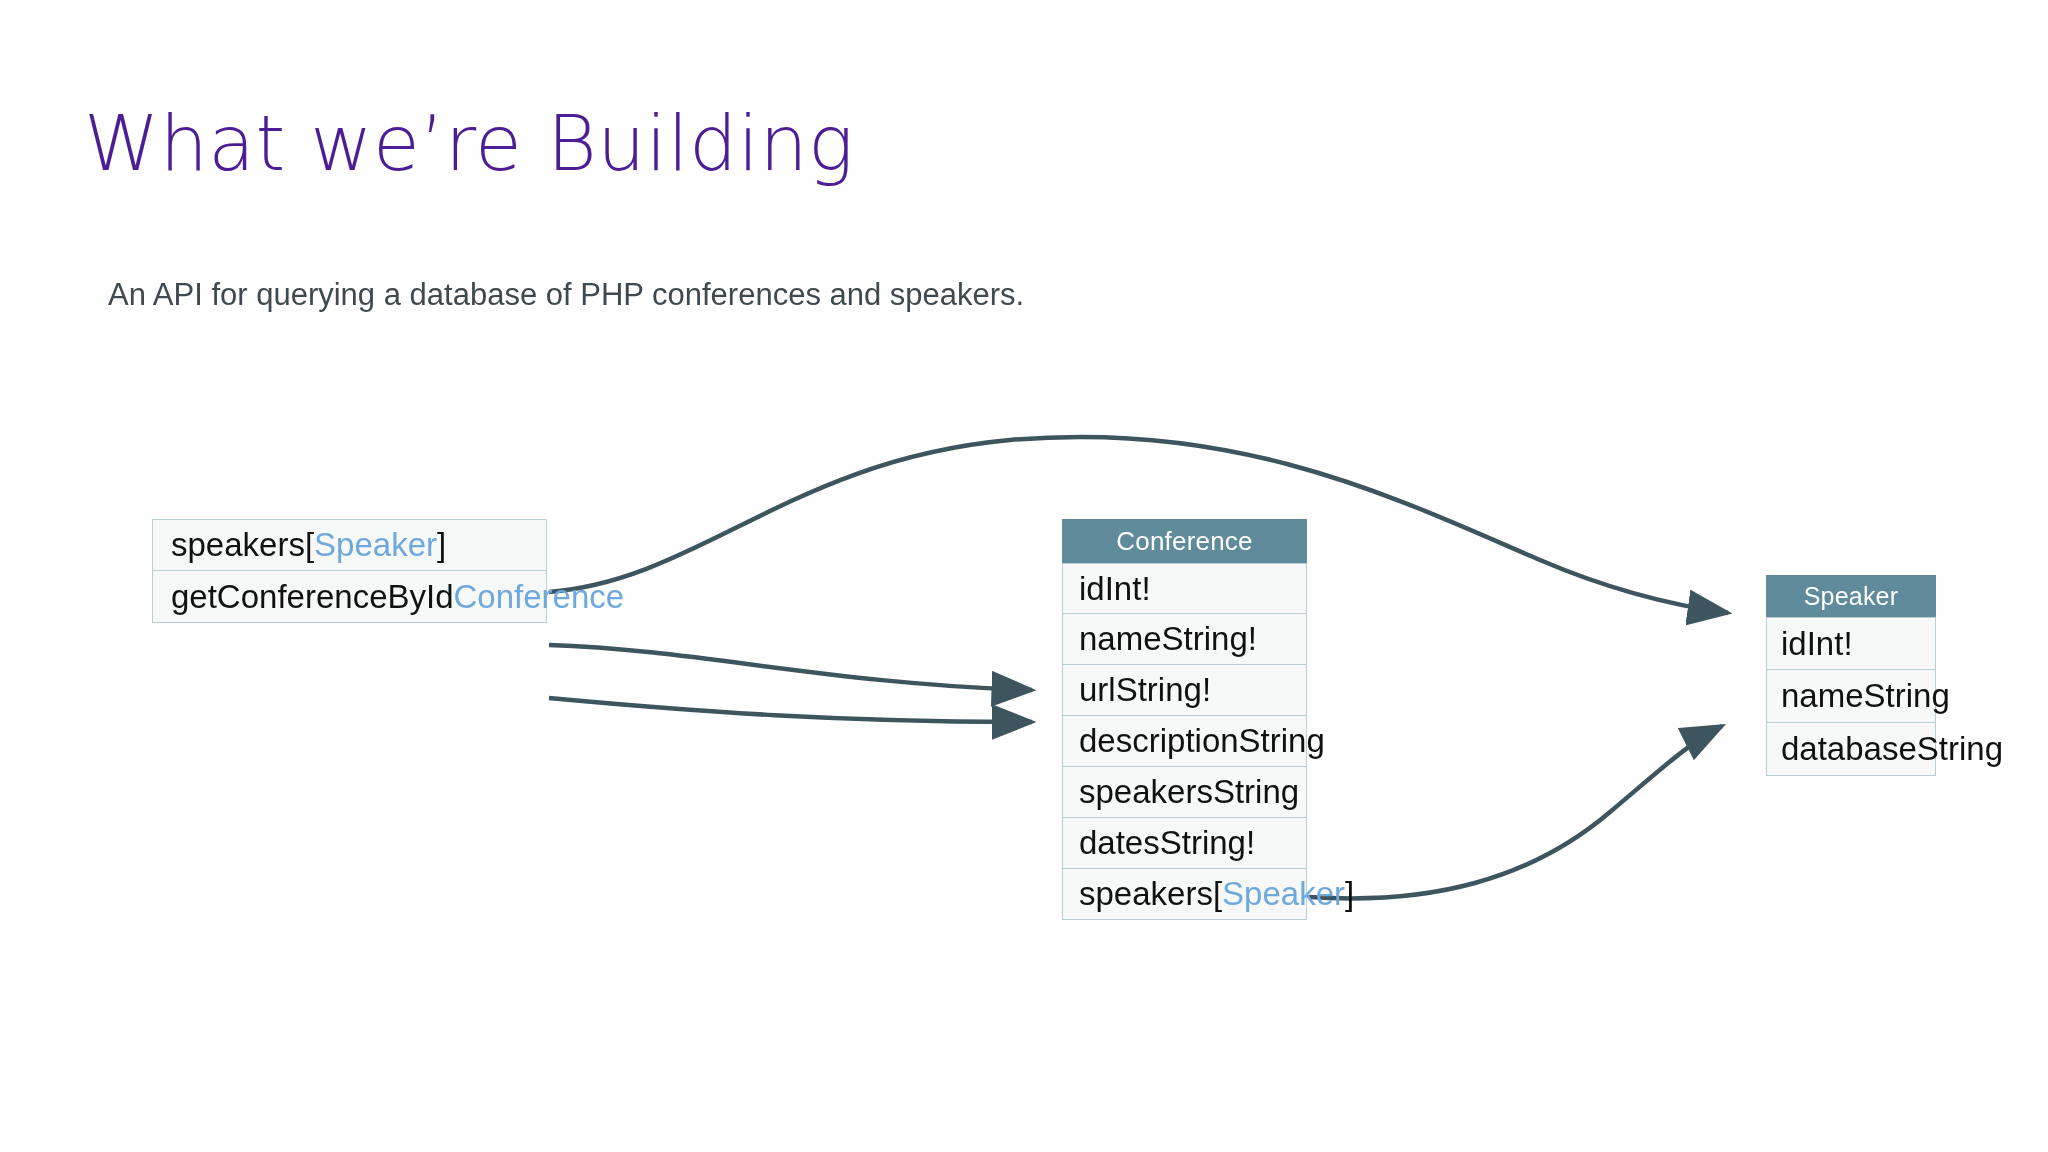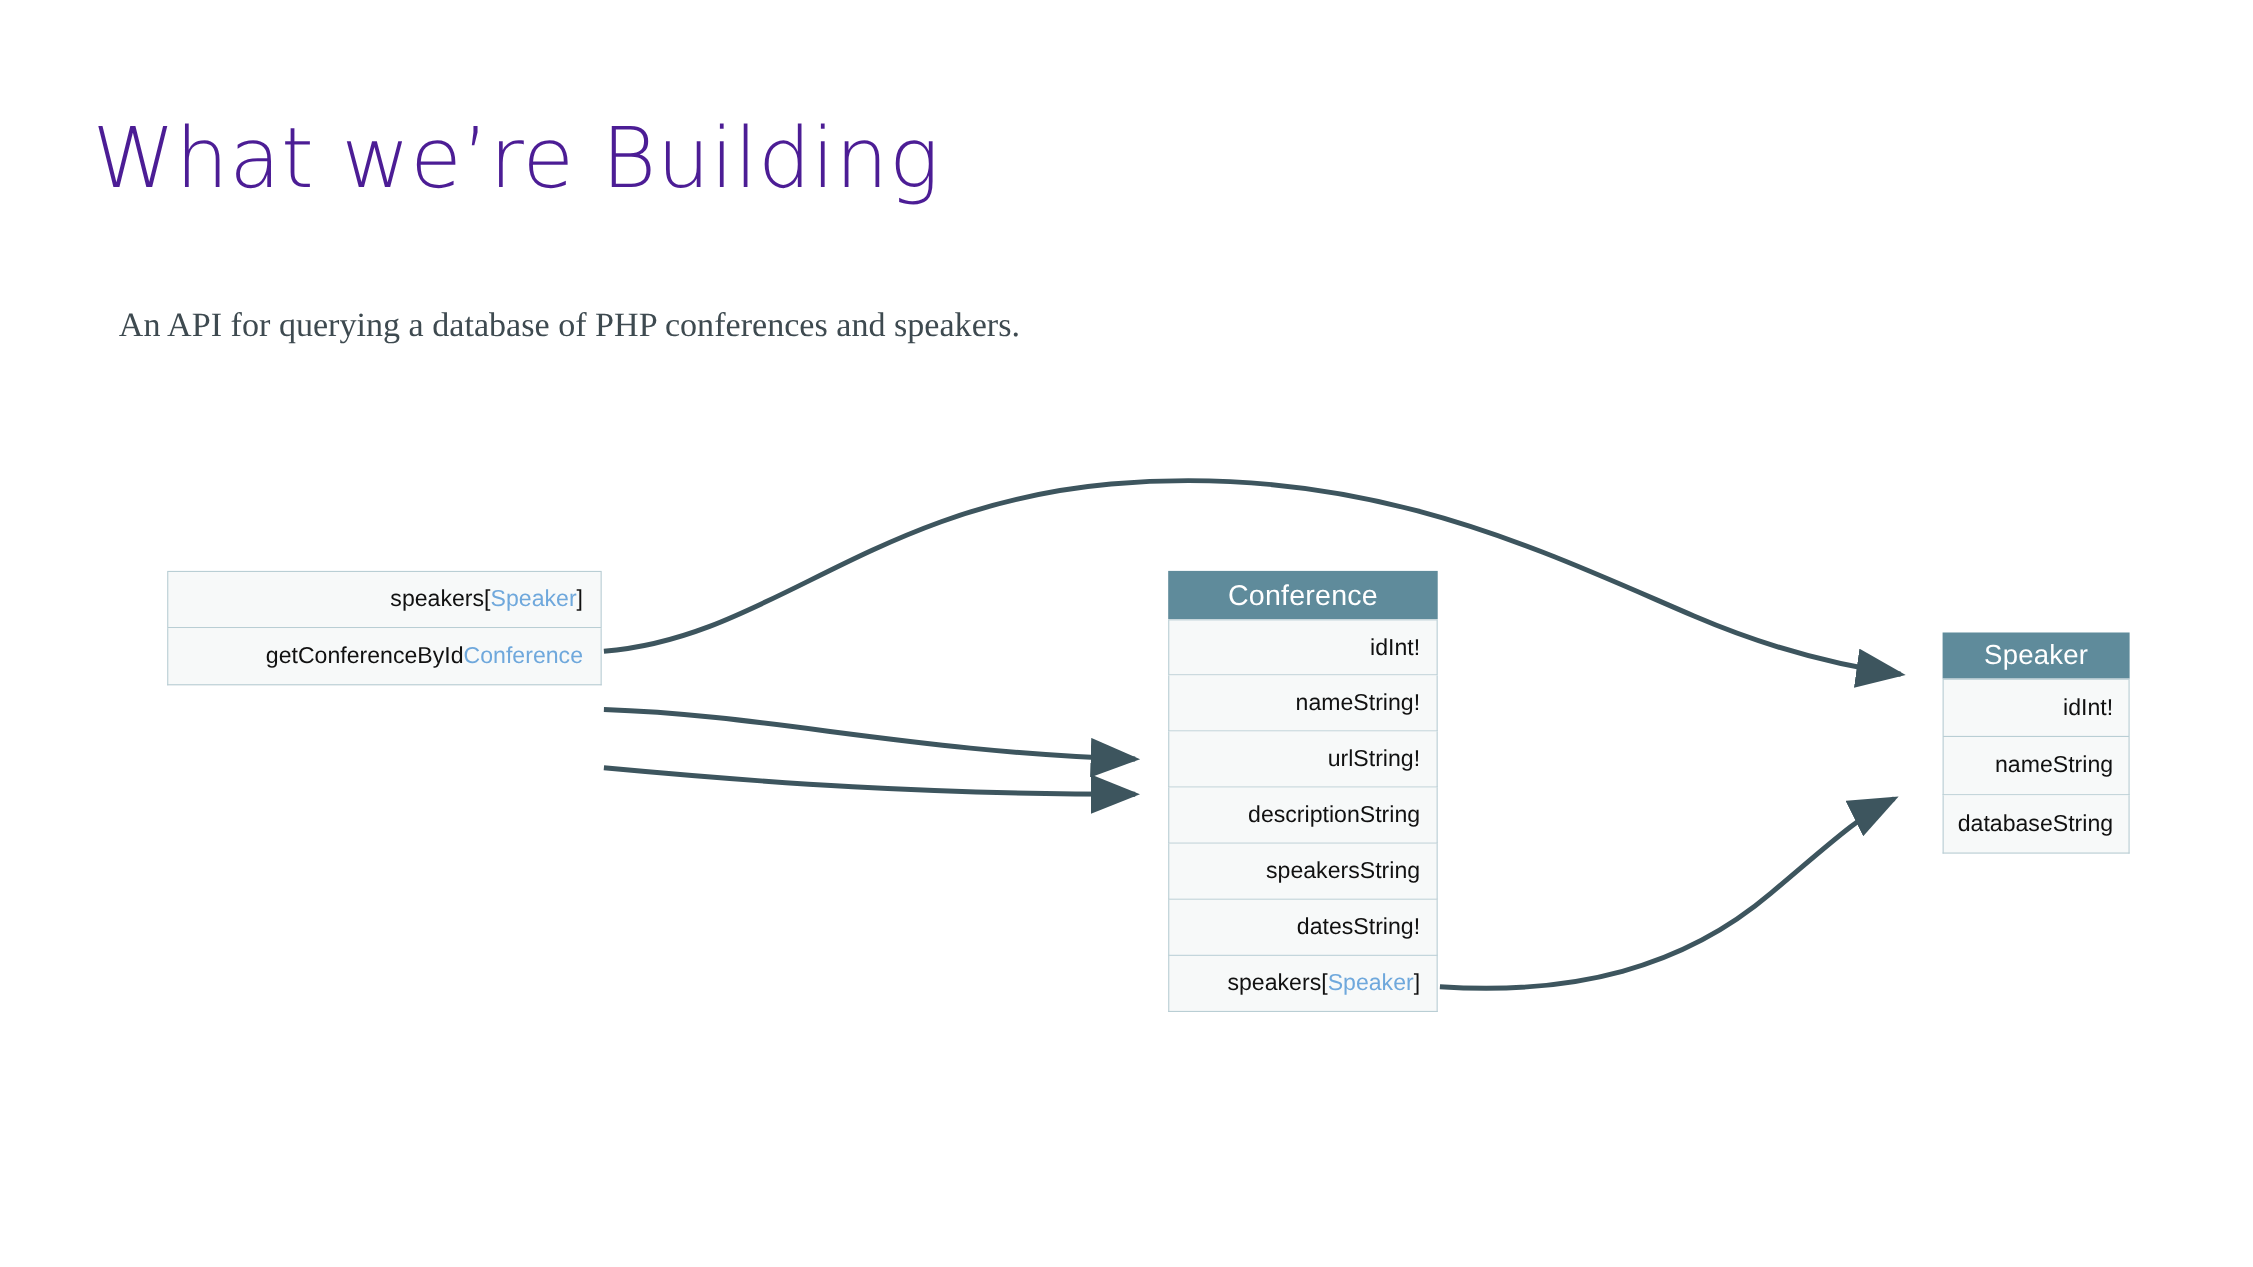--- a/index.html
+++ b/index.html
@@ -26,21 +26,21 @@
     font-weight: 300;
     letter-spacing: 0.5px;
     color: #4c1d95;
     line-height: 1.0;
     white-space: nowrap;
   }
   #slide-subtitle {
     position: absolute;
     left: 108px;
     top: 276px;
-    font-family: Liberation Serif, serif;
+    font-family: Liberation Sans, sans-serif;
     font-size: 31px;
     font-weight: 400;
     color: #3e4a50;
     line-height: 1.2;
     white-space: nowrap;
   }
 
   
   #diagram {
     position: absolute;
@@ -79,22 +79,22 @@
   .entity-rows {
     box-sizing: border-box;
   }
   .entity-row {
     box-sizing: border-box;
     background: #f7f9f9;
     border: 1px solid #b9ced4;
     border-top: none;
     display: flex;
     align-items: center;
-    justify-content: flex-end;
-    font-size: 21px;
+    justify-content: flex-start;
+    font-size: 33px;
     color: #111111;
   }
   .entity-row:first-child {
     border-top: 1px solid #b9ced4;
   }
   .field-name {
     white-space: nowrap;
   }
   .field-type {
     white-space: nowrap;

